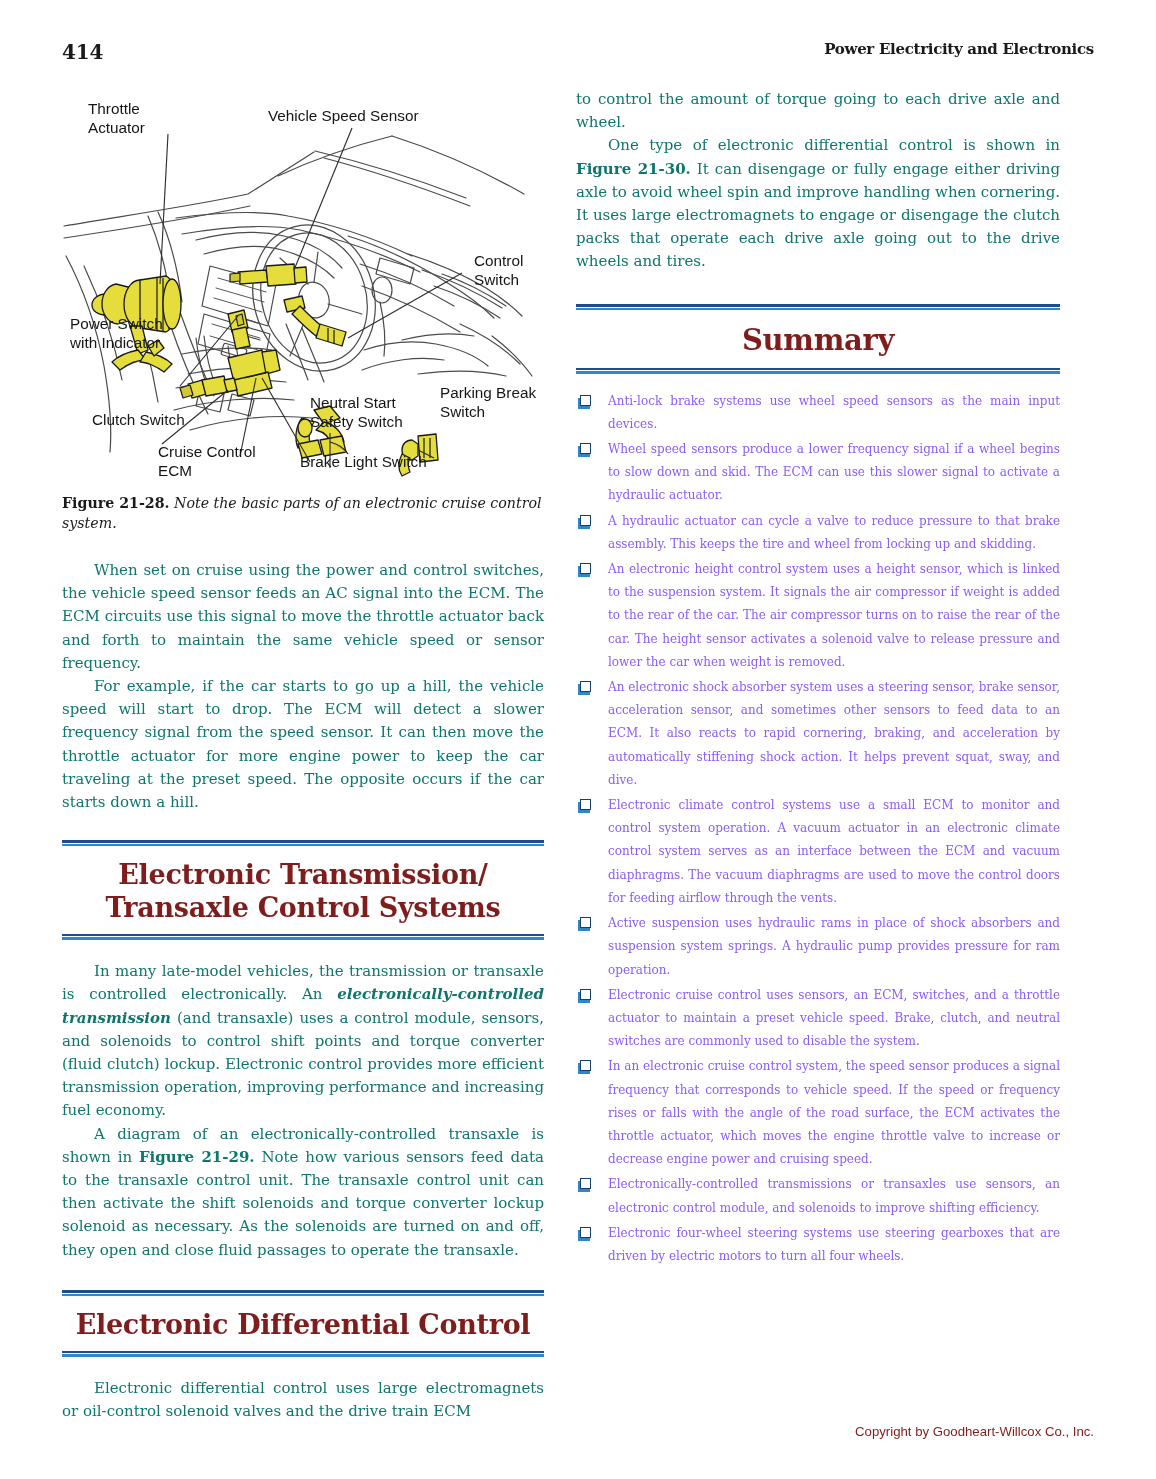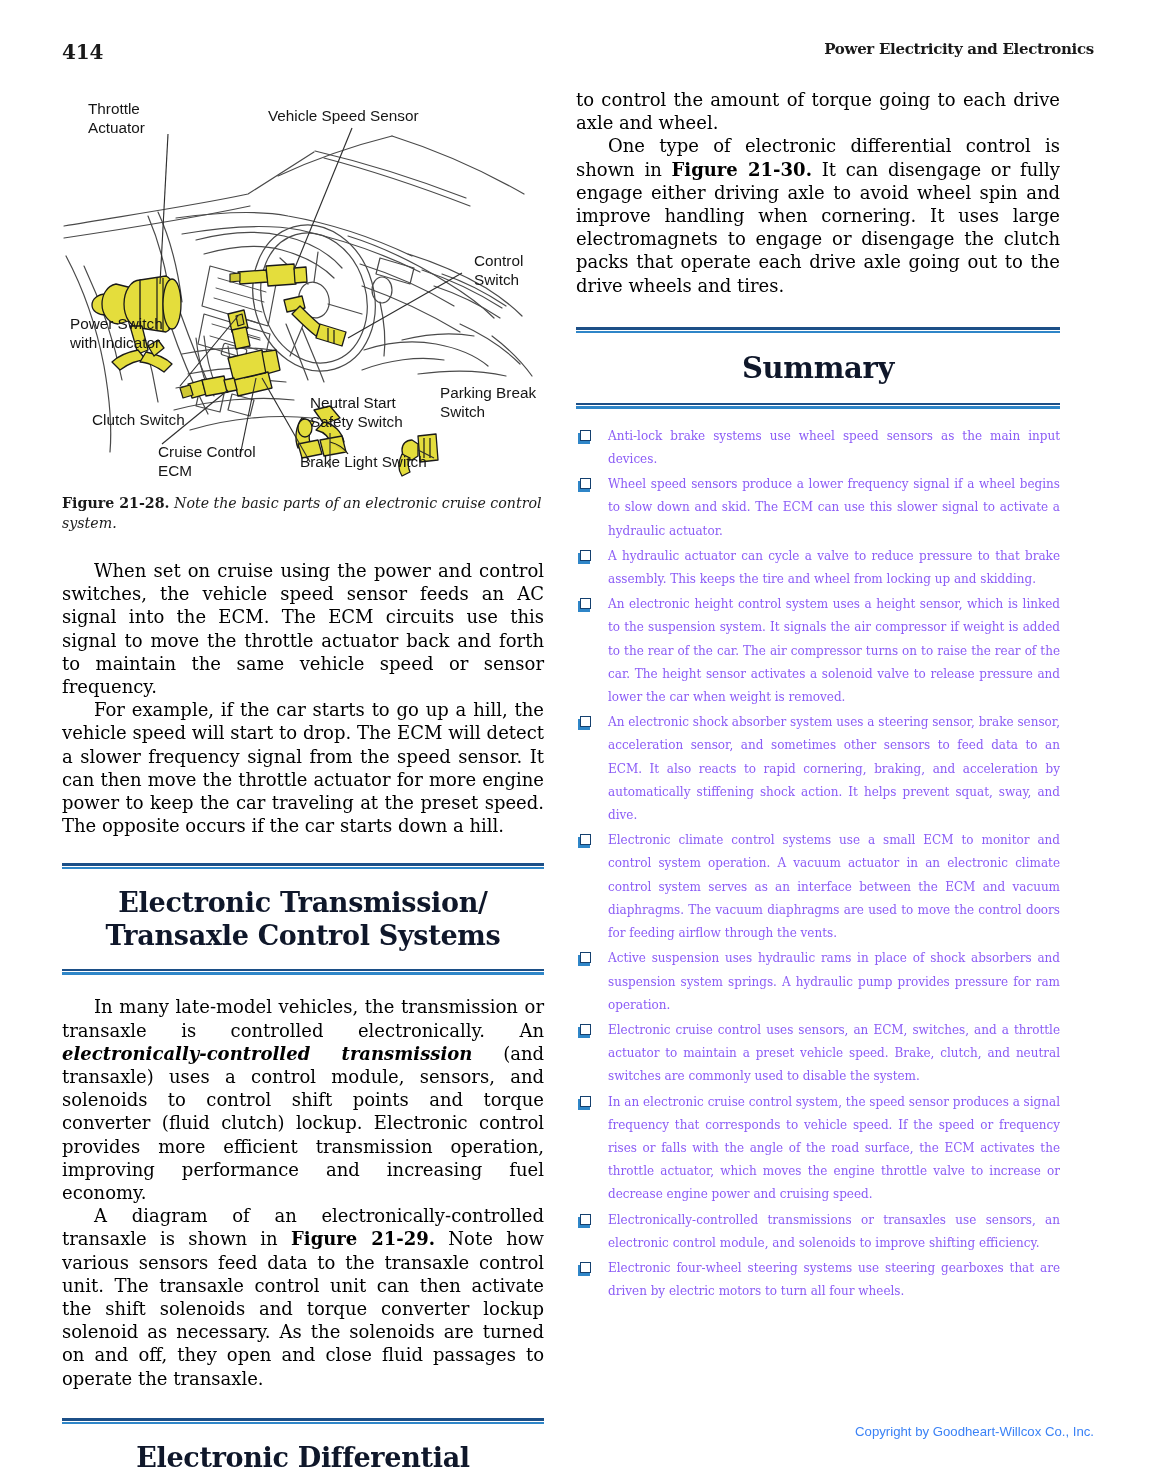--- a/index.html
+++ b/index.html
@@ -53,26 +53,26 @@
     position: absolute;
     top: 88px;
     width: 482px;
   }
   .col-left  { left: 62px; }
   .col-right { left: 576px; width: 484px; }
 
   p.body {
     margin: 0;
     font-family: "DejaVu Serif", serif;
-    font-size: 18px;
+    font-size: 15px;
     line-height: 23.2px;
     text-align: justify;
     text-indent: 32px;
     hyphens: manual;
-    color: #000000;
+    color: #0f766e;
   }
   p.body.noindent { text-indent: 0; }
   p.body b { font-weight: bold; }
   p.body .bi { font-weight: bold; font-style: italic; }
 
   
   .figure {
     position: relative;
     width: 482px;
     height: 392px;
@@ -109,22 +109,22 @@
   .rule-bot .r1 { position:absolute; left:0; right:0; top:0;  height:2px; background:#1c4f87; }
   .rule-bot .r2 { position:absolute; left:0; right:0; top:3px; height:3px; background:#2f86c8; }
 
   .sec-title {
     font-family: "DejaVu Serif", serif;
     font-weight: bold;
     font-size: 27px;
     line-height: 33px;
     text-align: center;
     letter-spacing: -0.3px;
-    color: #0f172a;
-    margin: 17px;
+    color: #7f1d1d;
+    margin: 0;
   }
   .sec-title.summary { font-size: 29px; line-height: 36px; }
 
   
   ul.summary-list {
     list-style: none;
     margin: 16px 0 0 0;
     padding: 0;
   }
   ul.summary-list li {
@@ -159,21 +159,21 @@
     box-sizing: border-box;
   }
 
   
   .footer {
     position: absolute;
     bottom: 40px;
     right: 62px;
     font-family: "Liberation Sans", sans-serif;
     font-size: 13.2px;
-    color: #3b82f6;
+    color: #7f1d1d;
   }
 
   
   .fig-label {
     font-family: "Liberation Sans", sans-serif;
     font-size: 15.3px;
     fill: #151515;
   }
 </style>
 </head>

